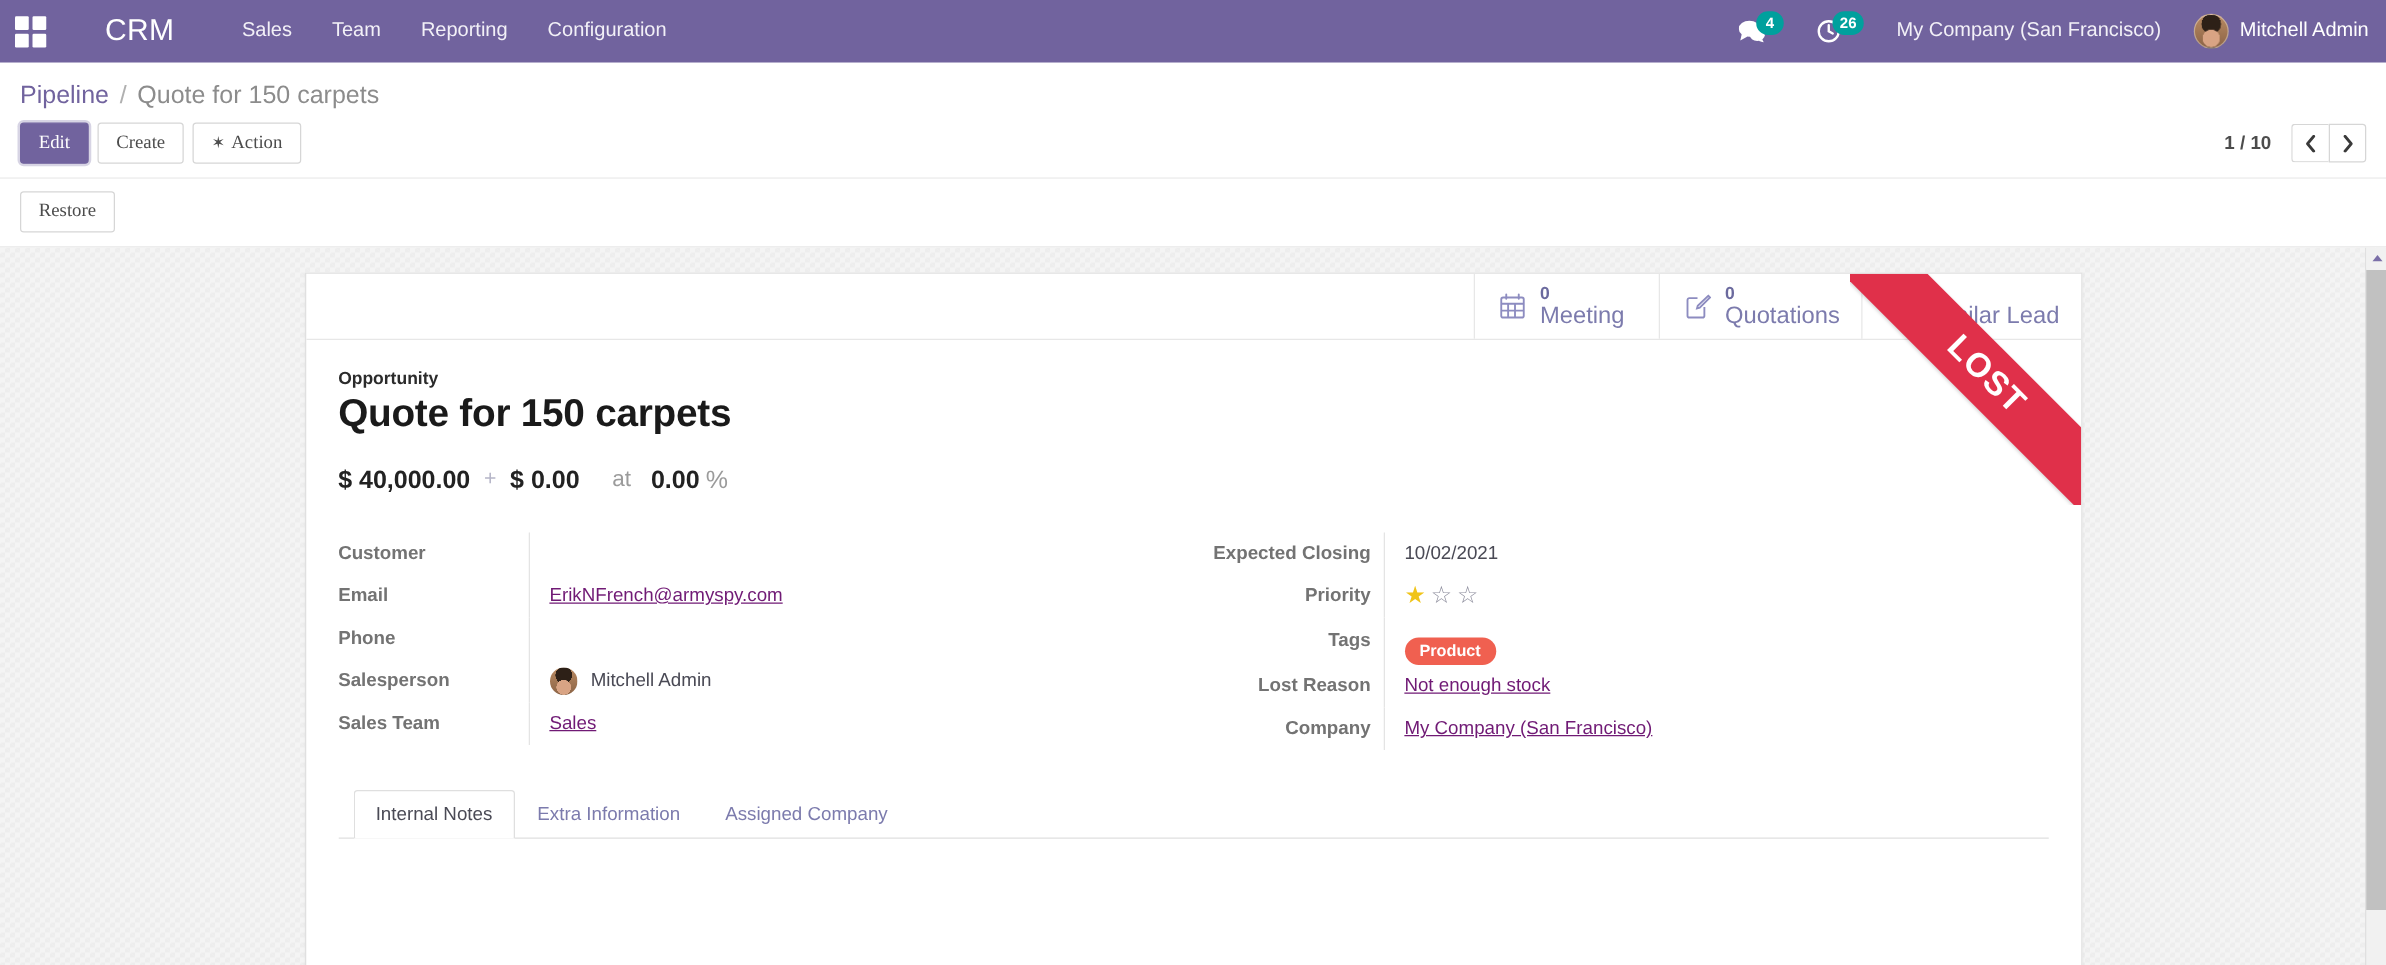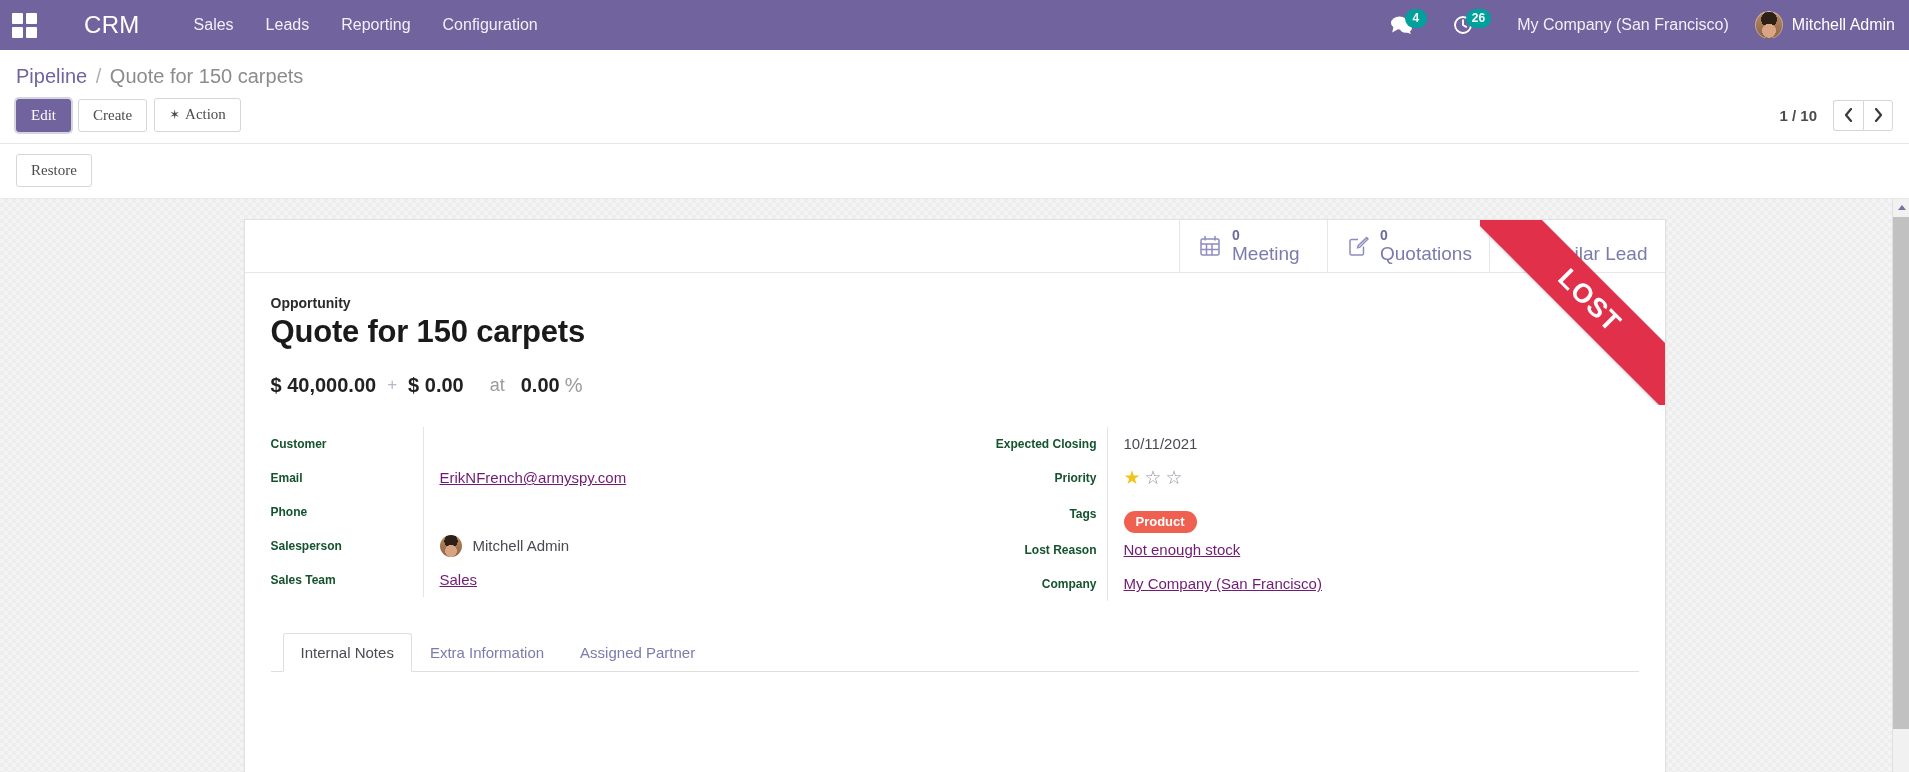--- a/index.html
+++ b/index.html
@@ -262,43 +262,43 @@
   .opp-title {
     font-size: 31px;
     font-weight: bold;
     color: #1a1a1a;
     letter-spacing: -0.2px;
     line-height: 1.18;
   }
 
   .amount-row {
     display: flex;
-    align-items: center;
+    align-items: flex-start;
     margin-top: 23px;
     margin-bottom: 30px;
     font-size: 20px;
   }
   .amt-main { font-weight: bold; color: #222222; }
   .amt-plus { color: #b6b6c8; margin: 0 11px; font-size: 17px; }
   .amt-extra { font-weight: bold; color: #222222; }
   .amt-at { color: #9b9b9b; margin: 0 16px 0 26px; font-size: 18px; }
   .amt-pct { font-weight: bold; color: #222222; }
   .amt-pct-sign { color: #9b9b9b; font-weight: normal; margin-left: 5px; }
 
   
   .field-groups { display: flex; gap: 0; padding-bottom: 10px; }
   .field-col { width: 50%; padding-right: 28px; }
   .field-col:last-child { padding-right: 0; text-align: right; }
   .field-row { display: flex; align-items: center; min-height: 34px; }
   .field-label {
     width: 152px;
     flex: none;
-    font-size: 12px;
+    font-size: 15px;
     font-weight: bold;
-    color: #14532d;
+    color: #737373;
     padding-right: 10px;
   }
   .field-value {
     flex: 1;
     border-left: 1px solid #e4e4e4;
     padding-left: 16px;
     min-height: 34px;
     display: flex;
     align-items: center;
     font-size: 15px;
@@ -404,21 +404,21 @@
   <div class="apps-icon">
     <i></i>
     <i></i>
     <i></i>
     <i></i>
   </div>
   <div class="brand">CRM</div>
 
   <div class="nav-menu">
     <div class="nav-item">Sales</div>
-    <div class="nav-item">Leads</div>
+    <div class="nav-item">Team</div>
     <div class="nav-item">Reporting</div>
     <div class="nav-item">Configuration</div>
   </div>
 
   <div class="nav-spacer"></div>
 
   <div class="nav-right">
     <div class="counter-widget">
       <span class="counter-icon">
         <svg width="21" height="18" viewBox="0 0 21 18" fill="currentColor" aria-hidden="true">
@@ -584,21 +584,21 @@
               <div class="field-label">Sales Team</div>
               <div class="field-value">
                 <span class="link-val">Sales</span>
               </div>
             </div>
           </div>
 
           <div class="field-col">
             <div class="field-row">
               <div class="field-label">Expected Closing</div>
-              <div class="field-value">10/11/2021</div>
+              <div class="field-value">10/02/2021</div>
             </div>
             <div class="field-row">
               <div class="field-label">Priority</div>
               <div class="field-value">
                 <span class="stars">
                   <span class="star on">★</span>
                   <span class="star off">☆</span>
                   <span class="star off">☆</span>
                 </span>
               </div>
@@ -621,21 +621,21 @@
                 <span class="link-val">My Company (San Francisco)</span>
               </div>
             </div>
           </div>
         </div>
 
         <div class="notebook">
           <div class="nb-tabs">
             <div class="nb-tab active">Internal Notes</div>
             <div class="nb-tab">Extra Information</div>
-            <div class="nb-tab">Assigned Partner</div>
+            <div class="nb-tab">Assigned Company</div>
           </div>
           <div class="nb-page"></div>
         </div>
       </div>
 
     </div>
   </div>
 
   <div class="scrollbar">
     <div class="sb-arrow">

